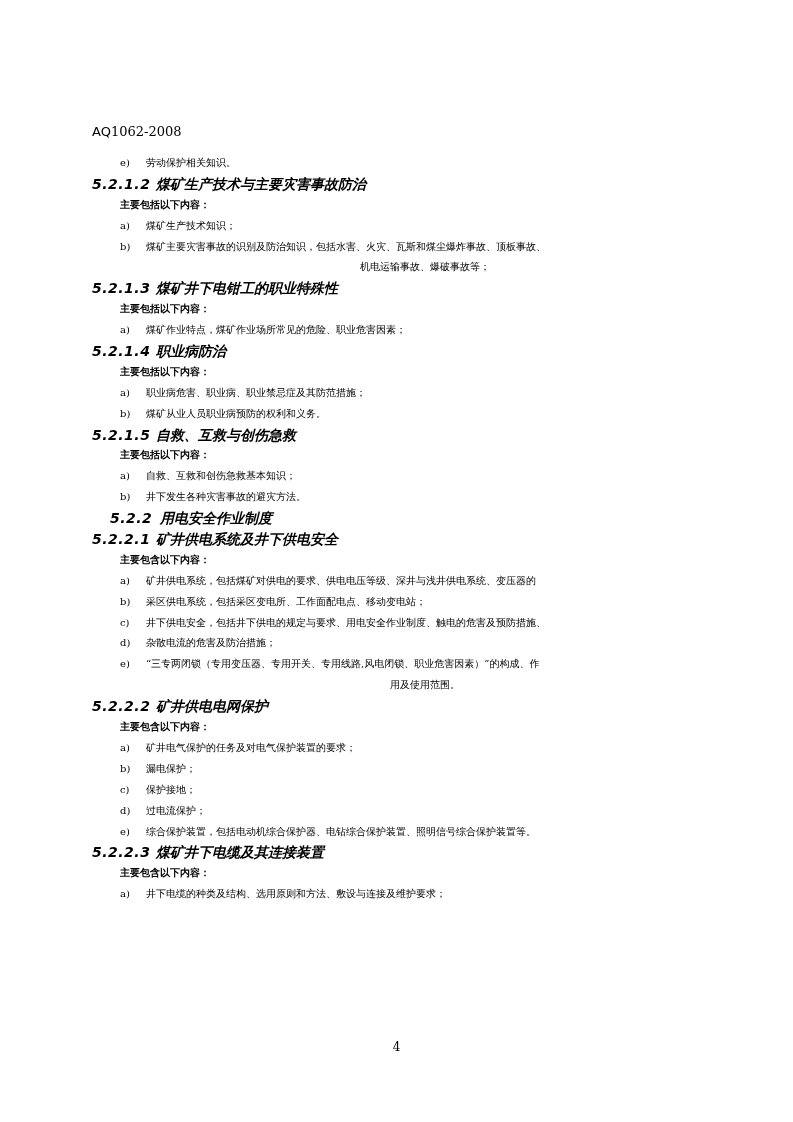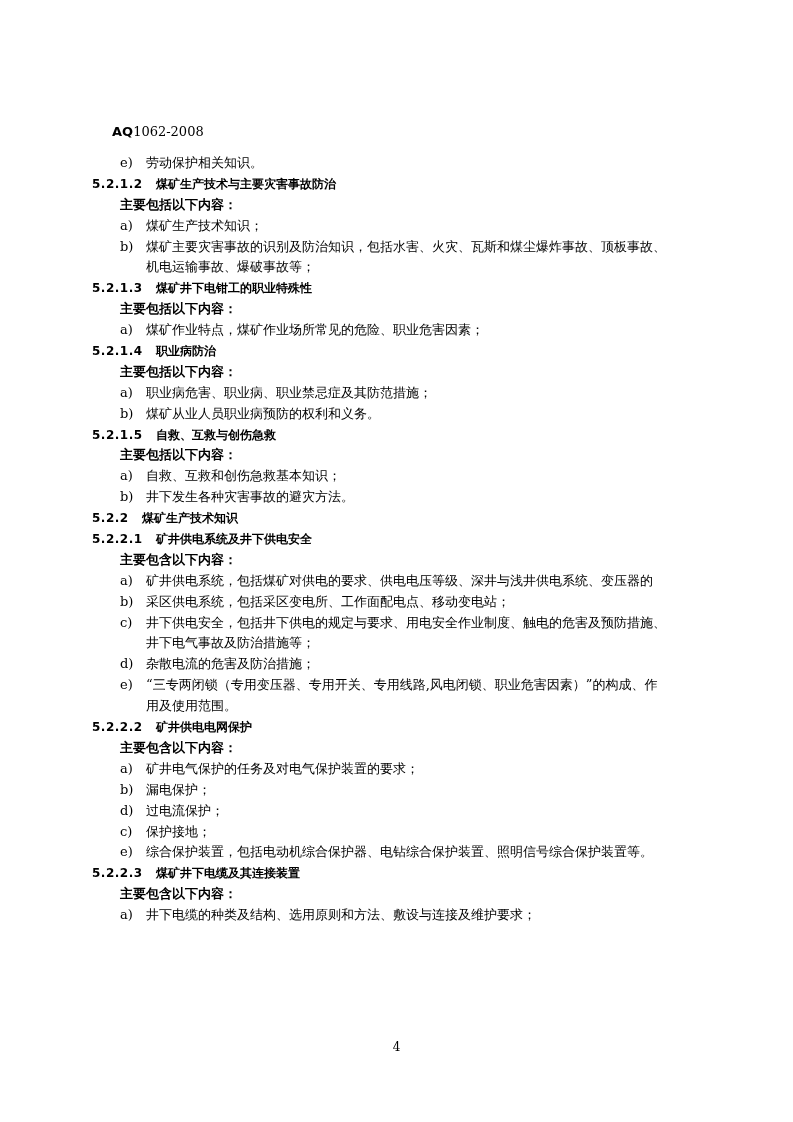--- a/index.html
+++ b/index.html
@@ -1,30 +1,30 @@
 <!DOCTYPE html>
 <html><head>
 <meta charset="utf-8">
 <style>
   html, body { margin:0; padding:0; background:#ffffff; }
   body { width:793px; height:1122px; position:relative; overflow:hidden;
          font-family:"DejaVu Serif","Liberation Serif",serif; color:#000; }
   .page { position:absolute; left:0; top:0; width:793px; height:1122px; }
   .doc-code { position:absolute; left:92px; top:122px; font-size:13px; line-height:20px; }
-  .doc-code .prefix { font-family:"DejaVu Sans","Liberation Sans",sans-serif; font-weight:bold;margin-left:20px; }
+  .doc-code .prefix { font-family:"DejaVu Sans","Liberation Sans",sans-serif; font-weight:normal; }
   .doc-code .num { font-family:"DejaVu Serif","Liberation Serif",serif; }
   .body { position:absolute; left:92px; top:153px; width:612px; }
-  .line { position:relative; font-size:13px; line-height:20.9px; height:20.9px; white-space:nowrap; }
-  .heading { font-family:"DejaVu Sans","Liberation Sans",sans-serif; font-weight:bold; font-size:12px; }
+  .line { position:relative; font-size:10px; line-height:20.9px; height:20.9px; white-space:nowrap; }
+  .heading { font-family:"DejaVu Sans","Liberation Sans",sans-serif; font-weight:bold; font-size:14px;font-style:italic; }
   .heading .secnum { display:inline-block; width:64px; letter-spacing:0.5px; }
-  .heading.h3 .secnum { width:50px; }
+  .heading.h3 .secnum { width:50px;margin-left:18px; }
   .intro { padding-left:28px;font-weight:bold; }
   .item { padding-left:28px; }
   .item .marker { display:inline-block; width:26px; }
-  .cont { padding-left:54px; }
+  .cont { padding-left:54px;text-align:center; }
   .page-number { position:absolute; left:0; width:793px; top:1040px; text-align:center; font-size:12px; }
 </style>
 </head>
 <body>
 
 <div class="page">
   <div class="doc-code">
     <span class="prefix">AQ</span><span class="num">1062-2008</span>
   </div>
 
@@ -39,36 +39,35 @@
       <div class="line intro">主要包括以下内容：</div>
       <div class="line item"><span class="marker">a)</span><span>煤矿作业特点，煤矿作业场所常见的危险、职业危害因素；</span></div>
       <div class="line heading"><span class="secnum">5.2.1.4</span><span>职业病防治</span></div>
       <div class="line intro">主要包括以下内容：</div>
       <div class="line item"><span class="marker">a)</span><span>职业病危害、职业病、职业禁忌症及其防范措施；</span></div>
       <div class="line item"><span class="marker">b)</span><span>煤矿从业人员职业病预防的权利和义务。</span></div>
       <div class="line heading"><span class="secnum">5.2.1.5</span><span>自救、互救与创伤急救</span></div>
       <div class="line intro">主要包括以下内容：</div>
       <div class="line item"><span class="marker">a)</span><span>自救、互救和创伤急救基本知识；</span></div>
       <div class="line item"><span class="marker">b)</span><span>井下发生各种灾害事故的避灾方法。</span></div>
-      <div class="line heading h3"><span class="secnum">5.2.2</span><span>煤矿生产技术知识</span></div>
+      <div class="line heading h3"><span class="secnum">5.2.2</span><span>用电安全作业制度</span></div>
       <div class="line heading"><span class="secnum">5.2.2.1</span><span>矿井供电系统及井下供电安全</span></div>
       <div class="line intro">主要包含以下内容：</div>
       <div class="line item"><span class="marker">a)</span><span>矿井供电系统，包括煤矿对供电的要求、供电电压等级、深井与浅井供电系统、变压器的</span></div>
       <div class="line item"><span class="marker">b)</span><span>采区供电系统，包括采区变电所、工作面配电点、移动变电站；</span></div>
       <div class="line item"><span class="marker">c)</span><span>井下供电安全，包括井下供电的规定与要求、用电安全作业制度、触电的危害及预防措施、</span></div>
-      <div class="line cont">井下电气事故及防治措施等；</div>
       <div class="line item"><span class="marker">d)</span><span>杂散电流的危害及防治措施；</span></div>
       <div class="line item"><span class="marker">e)</span><span>“三专两闭锁（专用变压器、专用开关、专用线路,风电闭锁、职业危害因素）”的构成、作</span></div>
       <div class="line cont">用及使用范围。</div>
       <div class="line heading"><span class="secnum">5.2.2.2</span><span>矿井供电电网保护</span></div>
       <div class="line intro">主要包含以下内容：</div>
       <div class="line item"><span class="marker">a)</span><span>矿井电气保护的任务及对电气保护装置的要求；</span></div>
       <div class="line item"><span class="marker">b)</span><span>漏电保护；</span></div>
+      <div class="line item"><span class="marker">c)</span><span>保护接地；</span></div>
       <div class="line item"><span class="marker">d)</span><span>过电流保护；</span></div>
-      <div class="line item"><span class="marker">c)</span><span>保护接地；</span></div>
       <div class="line item"><span class="marker">e)</span><span>综合保护装置，包括电动机综合保护器、电钻综合保护装置、照明信号综合保护装置等。</span></div>
       <div class="line heading"><span class="secnum">5.2.2.3</span><span>煤矿井下电缆及其连接装置</span></div>
       <div class="line intro">主要包含以下内容：</div>
       <div class="line item"><span class="marker">a)</span><span>井下电缆的种类及结构、选用原则和方法、敷设与连接及维护要求；</span></div>
     </div>
 
   <div class="page-number">4</div>
 </div>
 
 </body></html>

